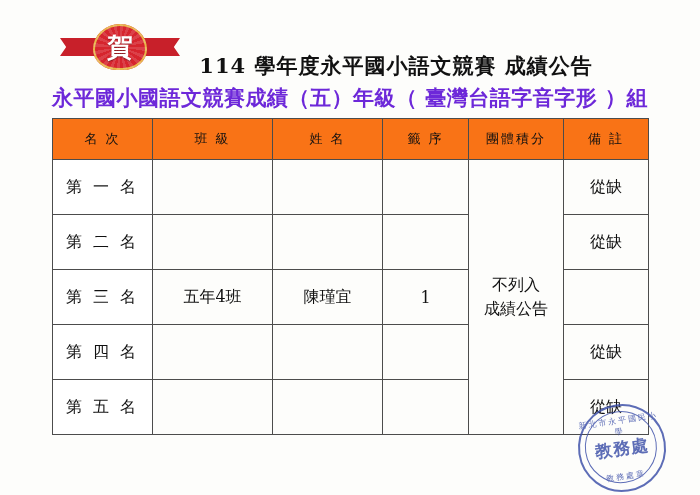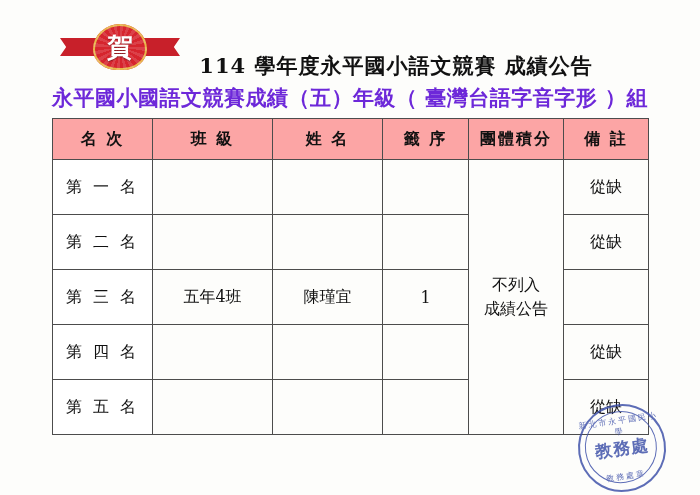--- a/index.html
+++ b/index.html
@@ -120,23 +120,23 @@
   table.results td {
     border: 1px solid #4c4c4c;
     text-align: center;
     vertical-align: middle;
     font-size: 16px;
     color: #111;
     font-family: "DejaVu Serif", "Liberation Serif", serif;
   }
   table.results thead th {
     height: 38px;
-    background: #fca5a5;
-    font-weight: 700;
-    font-size: 16px;
+    background: #f97316;
+    font-weight: 400;
+    font-size: 13px;
     letter-spacing: 2px;
   }
   table.results tbody td {
     height: 52px;
     font-weight: 400;
   }
   td.rank {
     letter-spacing: 3px;
     background: #fff;
   }

